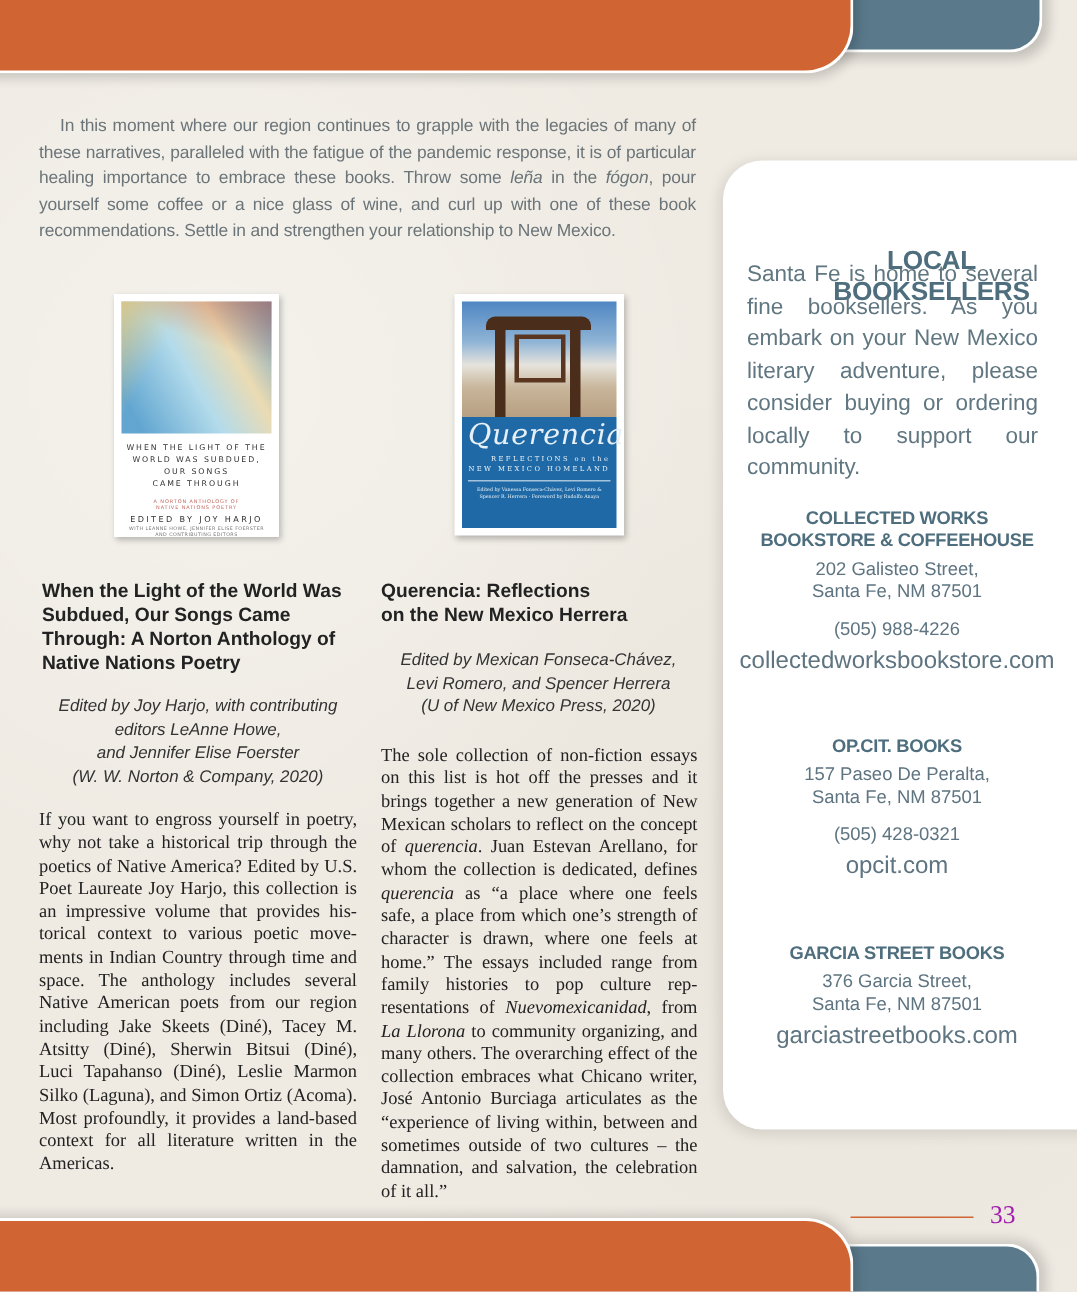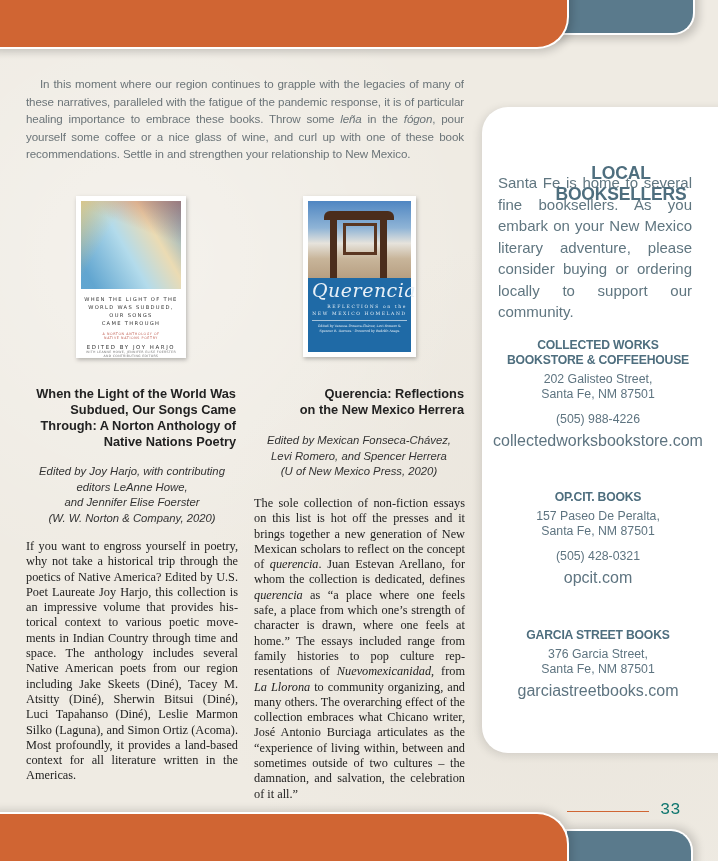--- a/index.html
+++ b/index.html
@@ -76,21 +76,21 @@
   .gate-top { position: absolute; left: 16px; top: 10px; width: 70px; height: 9px; background: #4b2d1c; border-radius: 6px 6px 0 0; }
   .gate-frame { position: absolute; left: 35px; top: 22px; width: 34px; height: 32px; border: 3px solid #5a3621; box-sizing: border-box; }
   .blue-2 { background: #1f6aa6; height: 74px; margin-top: 0; padding: 2px 4px; box-sizing: border-box; color: #e8f0f7; }
   .q-title { font-family: "DejaVu Serif", serif; font-style: italic; font-size: 19px; line-height: 21px; letter-spacing: 0.5px; }
   .q-sub { font-family: "DejaVu Serif", serif; font-size: 4.5px; letter-spacing: 1.6px; text-align: right; line-height: 7px; margin-top: 2px; }
   .q-sub2 { font-family: "DejaVu Serif", serif; font-size: 4.5px; letter-spacing: 1.6px; text-align: center; line-height: 7px; }
   .q-rule { height: 1px; background: rgba(255,255,255,0.6); margin: 3px 0; }
   .q-ed { font-family: "DejaVu Serif", serif; font-size: 3.2px; line-height: 5px; text-align: center; }
 
   .book-title {
-    position: absolute; text-align: right; margin: 0;
+    position: absolute; text-align: left; margin: 0;
     font-family: "Liberation Sans", sans-serif; font-weight: bold;
     font-size: 12.8px; line-height: 16px; color: #222;
   }
   .bt-1 { left: 28px; top: 386px; width: 208px; }
   .bt-2 { left: 254px; top: 386px; width: 210px; }
   .book-credit {
     position: absolute; text-align: center; margin: 0;
     font-family: "Liberation Sans", sans-serif; font-style: italic;
     font-size: 11.3px; line-height: 15.5px; color: #333;
   }
@@ -131,21 +131,21 @@
     font-family: "Liberation Sans", sans-serif; font-size: 12.3px; line-height: 15px;
     color: #5e7480; margin: 0;
   }
   .store-phone { margin-top: 10px; }
   .store-web { margin-top: 6px; font-size: 16px; }
 
   
   .page-rule { position: absolute; left: 567px; top: 811px; width: 82px; height: 1px; background: #d06533; }
   .page-num {
     position: absolute; left: 660px; top: 800px;
-    font-family: Liberation Mono, monospace; font-size: 17px; color: #0f766e;
+    font-family: Liberation Serif, serif; font-size: 17px; color: #a21caf;
   }
 </style>
 </head>
 <body>
 
 <div class="bar top-blue"></div>
 <div class="bar top-orange"></div>
 <div class="bar bot-blue"></div>
 <div class="bar bot-orange"></div>
 

